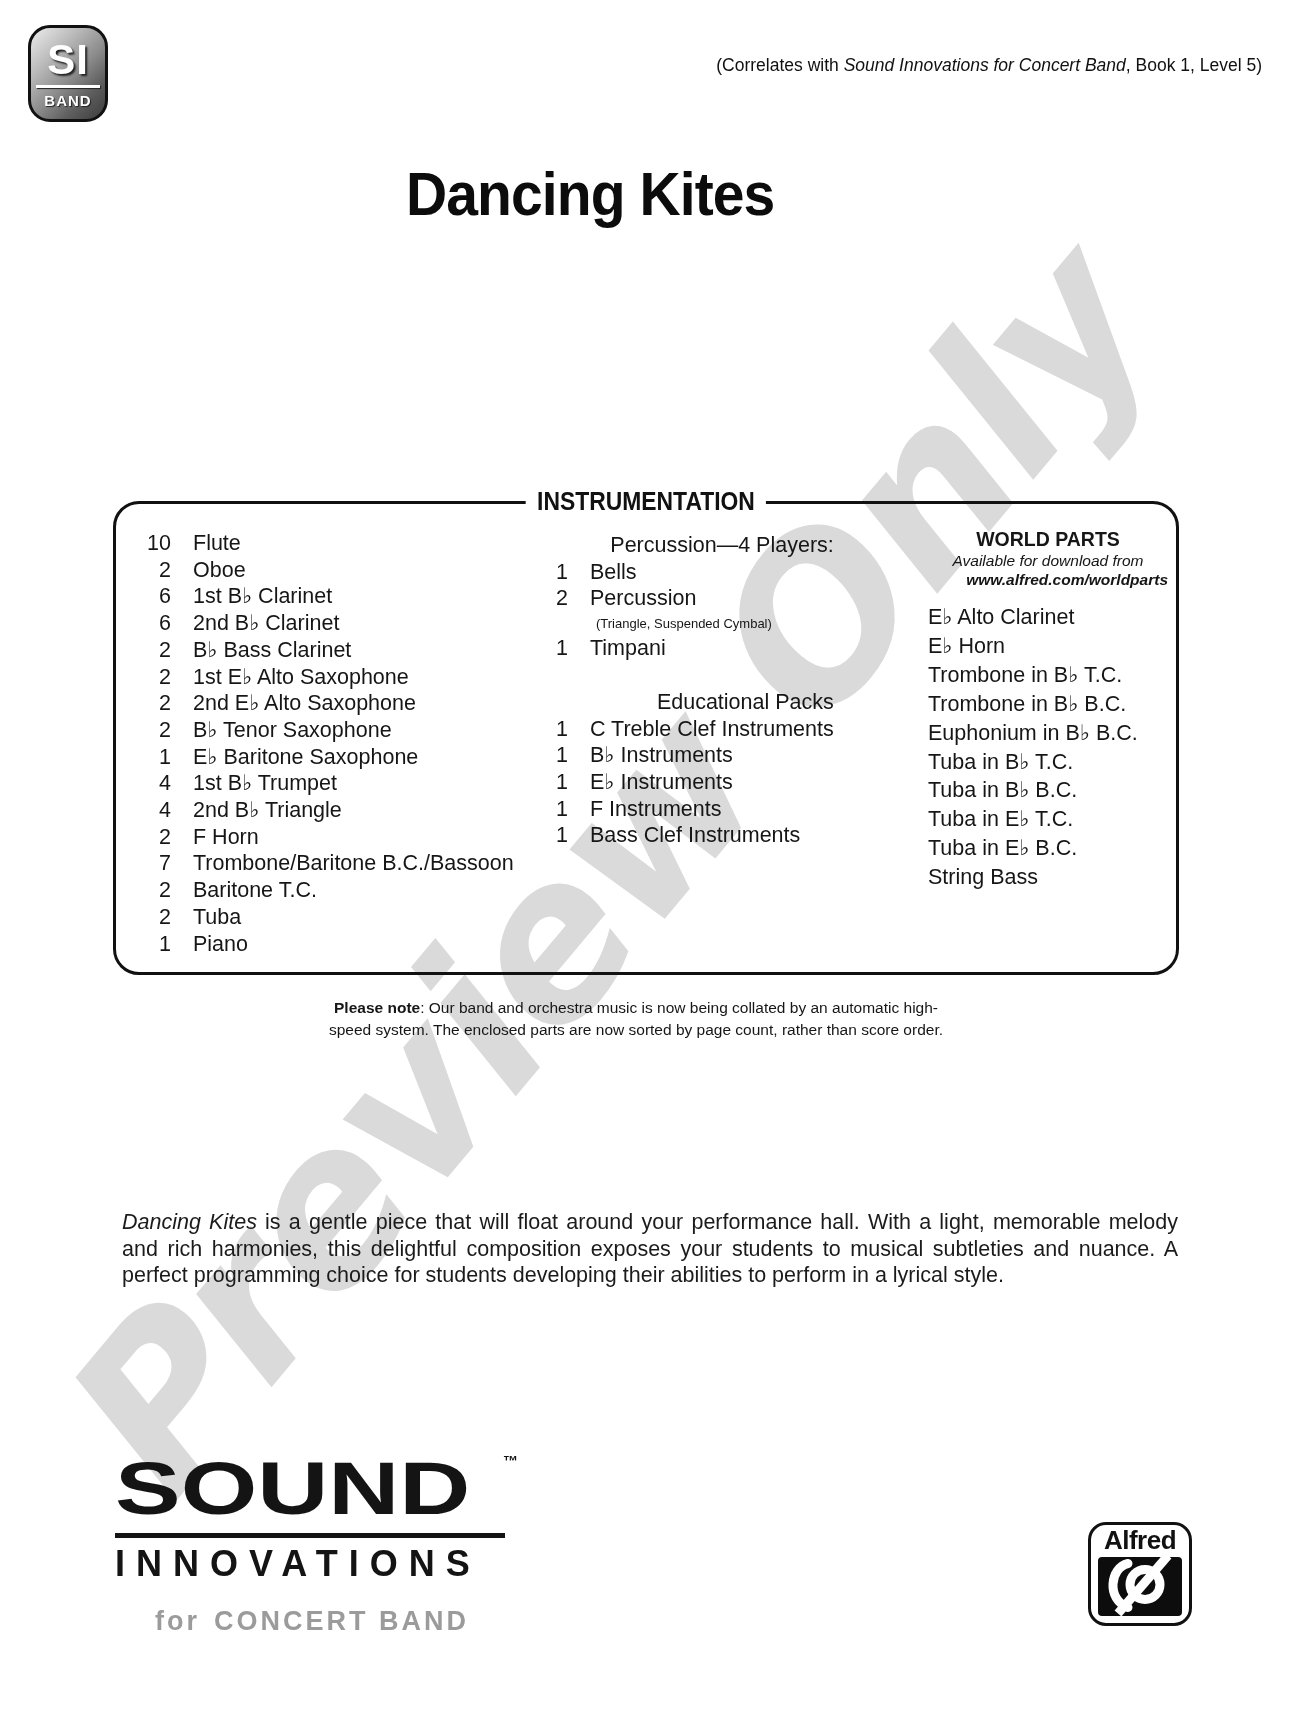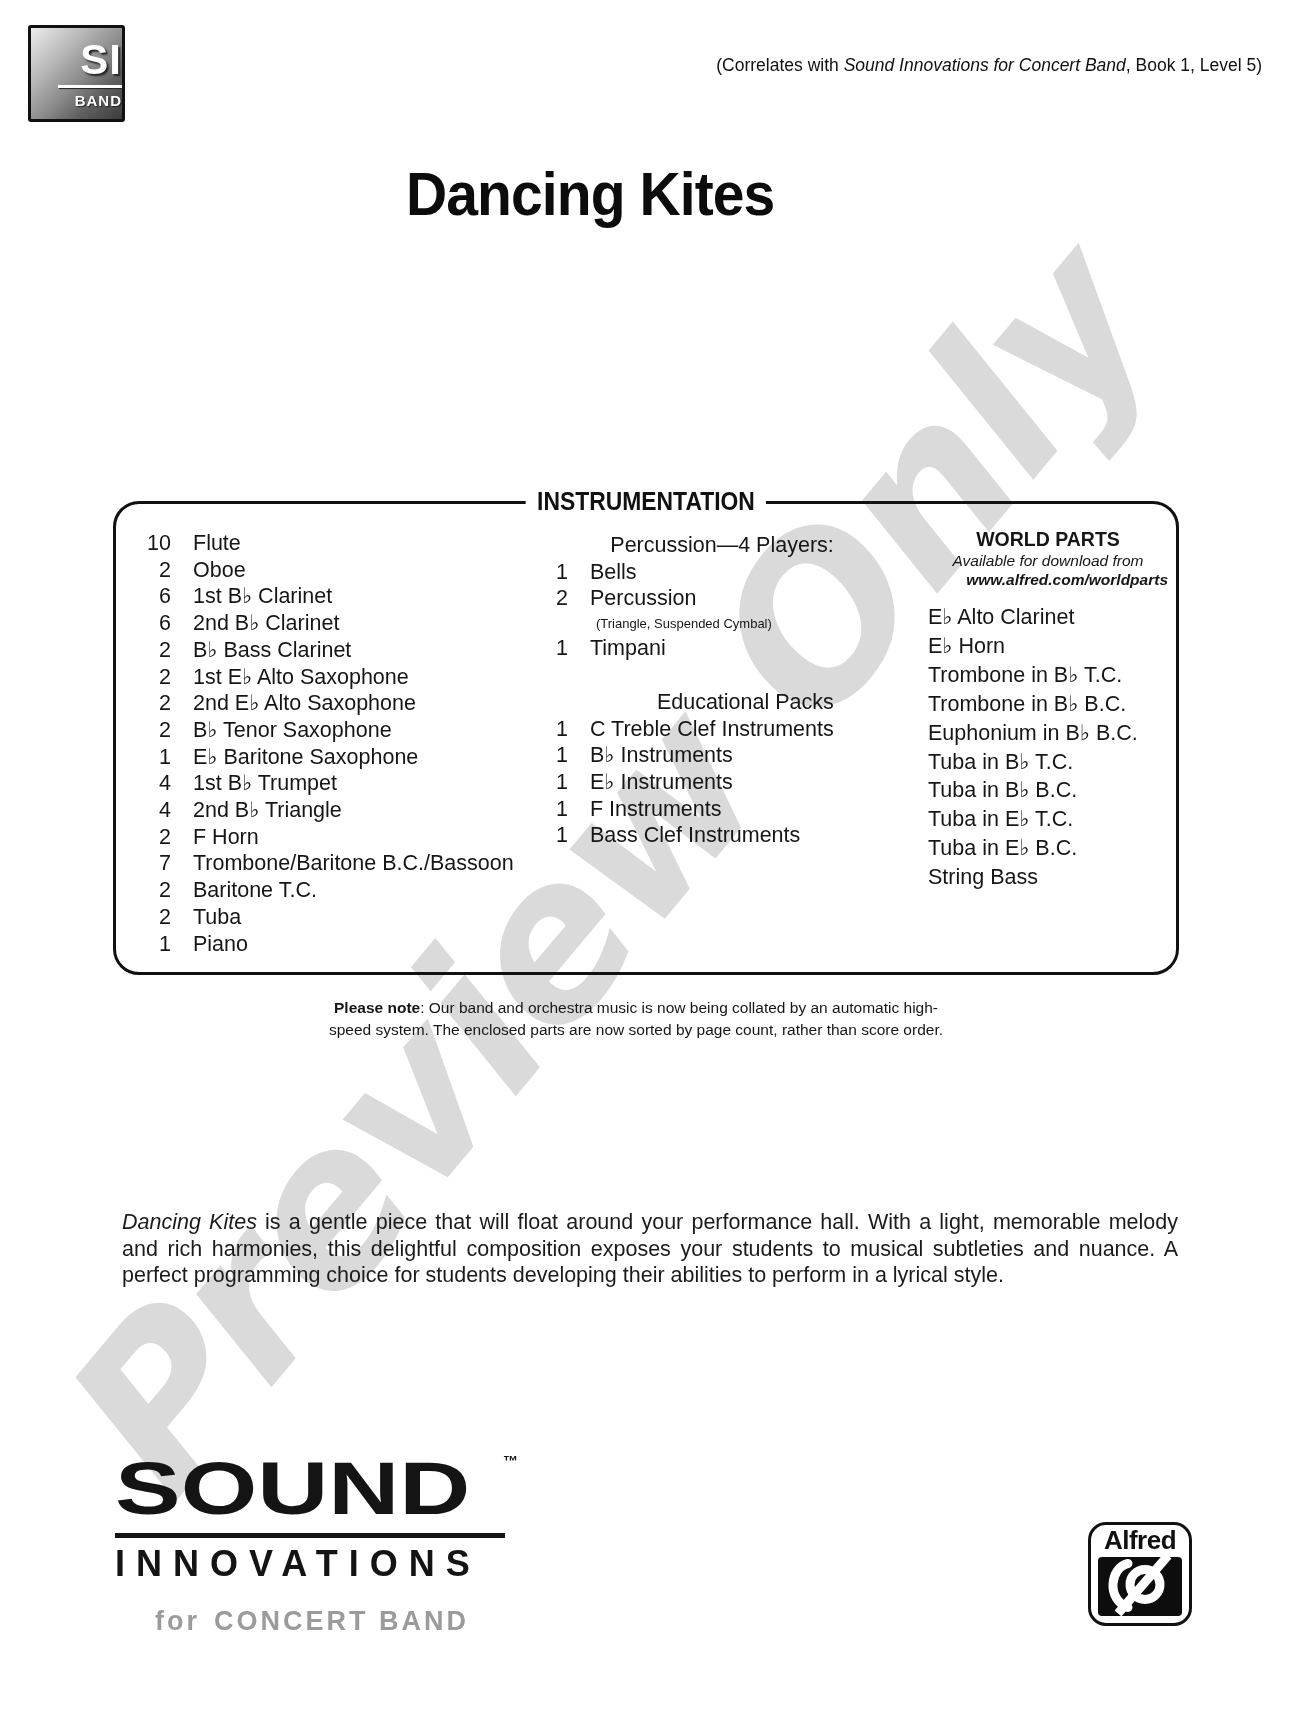--- a/index.html
+++ b/index.html
@@ -17,23 +17,23 @@
 
   
   .topbar{left:0;top:0;width:1296px;height:52px;
     background:linear-gradient(90deg,#c2c2c2 0%,#b2b2b2 22%,#8f8f8f 45%,#5d5f66 70%,#2b2e38 90%,#262932 100%);}
   .grade{position:absolute;right:34px;top:20px;color:#fff;font-size:25px;font-weight:bold;
     transform:scaleX(0.93);transform-origin:right center;white-space:nowrap;}
   .correlates{left:0;top:55px;width:1262px;text-align:right;font-size:17.5px;color:#111;white-space:nowrap;}
   .correlates .it{font-style:italic;}
 
   
-  .si-logo{left:28px;top:25px;width:97px;height:97px;border:3px solid #111;border-radius:3px;
+  .si-logo{left:28px;top:25px;width:80px;height:97px;border:3px solid #111;border-radius:22px;
     background:linear-gradient(135deg,#ededed 0%,#b9b9b9 30%,#8b8b8b 55%,#5f5f5f 75%,#3c3c3c 100%);
-    box-sizing:border-box;display:flex;flex-direction:column;align-items:flex-end;justify-content:center;}
+    box-sizing:border-box;display:flex;flex-direction:column;align-items:center;justify-content:center;}
   .si-logo .si{font-size:42px;font-weight:bold;color:#fff;line-height:1;letter-spacing:1px;
     text-shadow:2px 2px 2px #222;}
   .si-logo .rule{width:64px;height:3px;background:#fff;margin:4px 0 4px 0;box-shadow:1px 1px 1px #222;}
   .si-logo .band{font-size:15px;font-weight:bold;color:#fff;letter-spacing:1px;text-shadow:1px 1px 1px #222;}
 
   
   .title{left:0;top:158px;width:1180px;text-align:center;font-size:62px;font-weight:bold;
     color:#0c0c0c;letter-spacing:-1px;}
   .title .inner{display:inline-block;transform:scaleX(0.92);transform-origin:center;}
   .composer{left:0;top:256px;width:1180px;text-align:center;font-size:23px;font-style:italic;

